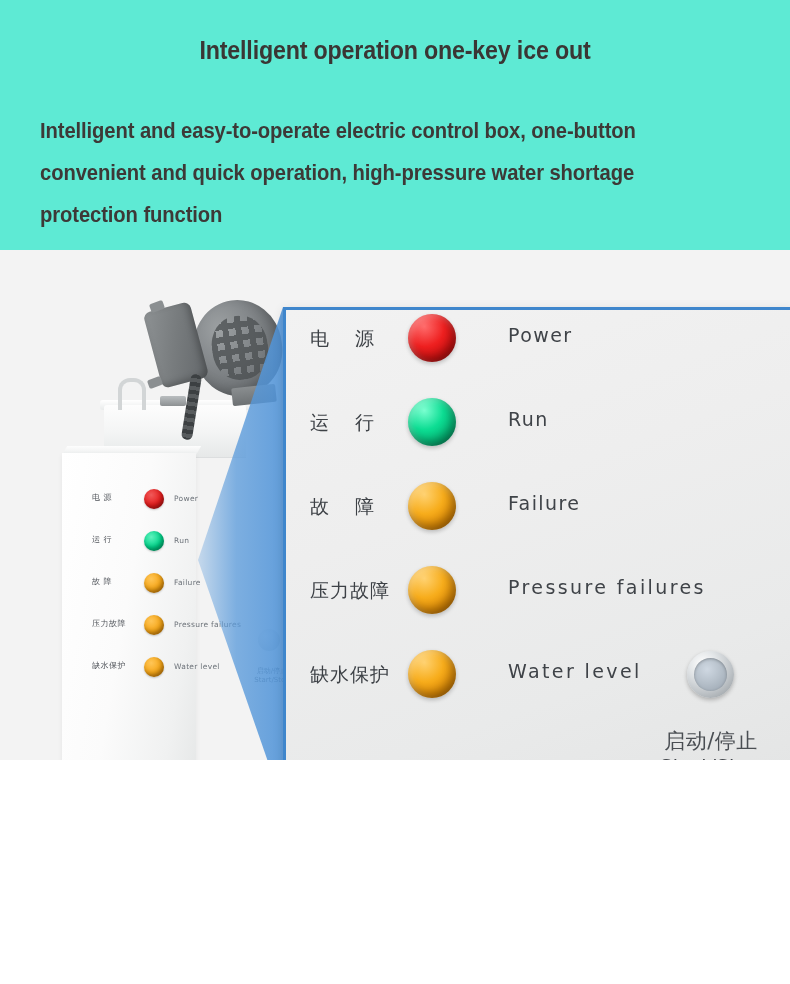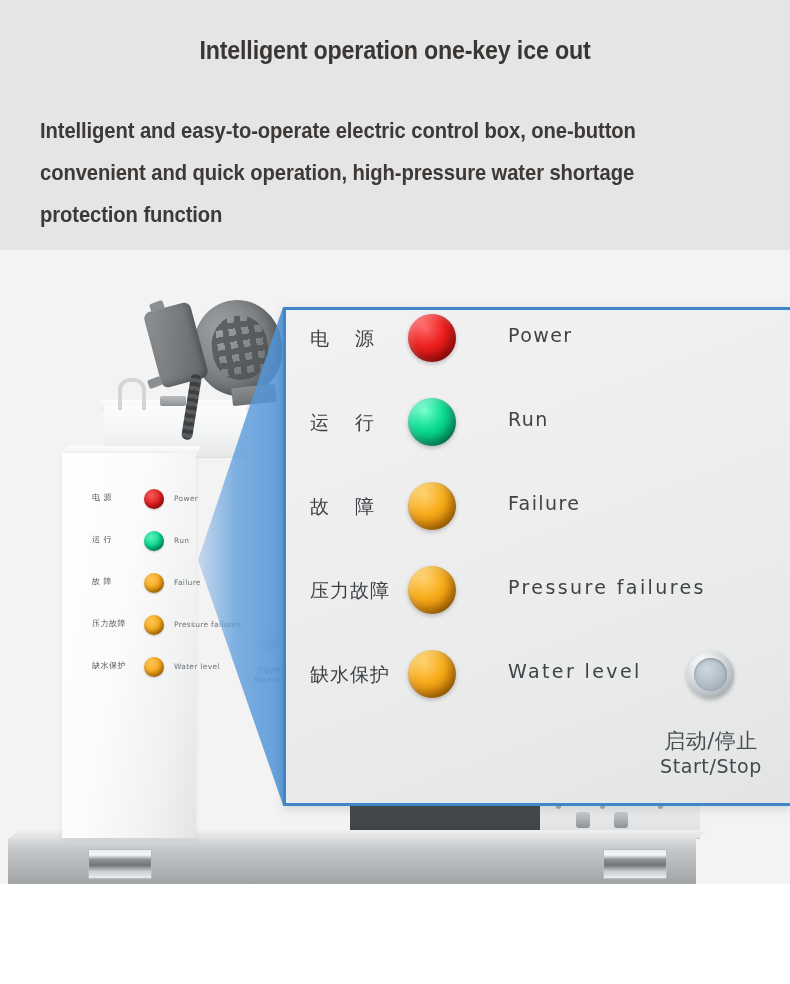--- a/index.html
+++ b/index.html
@@ -4,21 +4,21 @@
 <title>Intelligent operation one-key ice out</title>
 <style>
   html,body{margin:0;padding:0;}
   body{
     width:790px;height:984px;
     background:#ffffff;
     font-family:"Liberation Sans","DejaVu Sans",sans-serif;
     overflow:hidden;
     position:relative;
   }
-  .page{position:relative;width:790px;height:884px;overflow:hidden;background:#e5e5e5;}
+  .page{position:relative;width:790px;height:760px;overflow:hidden;background:#5eead4;}
 
   
   .headline{
     position:absolute;left:0;top:36px;width:790px;
     text-align:center;
     font-size:25px;font-weight:bold;
     color:#3a3634;
     letter-spacing:-0.2px;
     transform:scaleX(0.93);
     transform-origin:center top;

